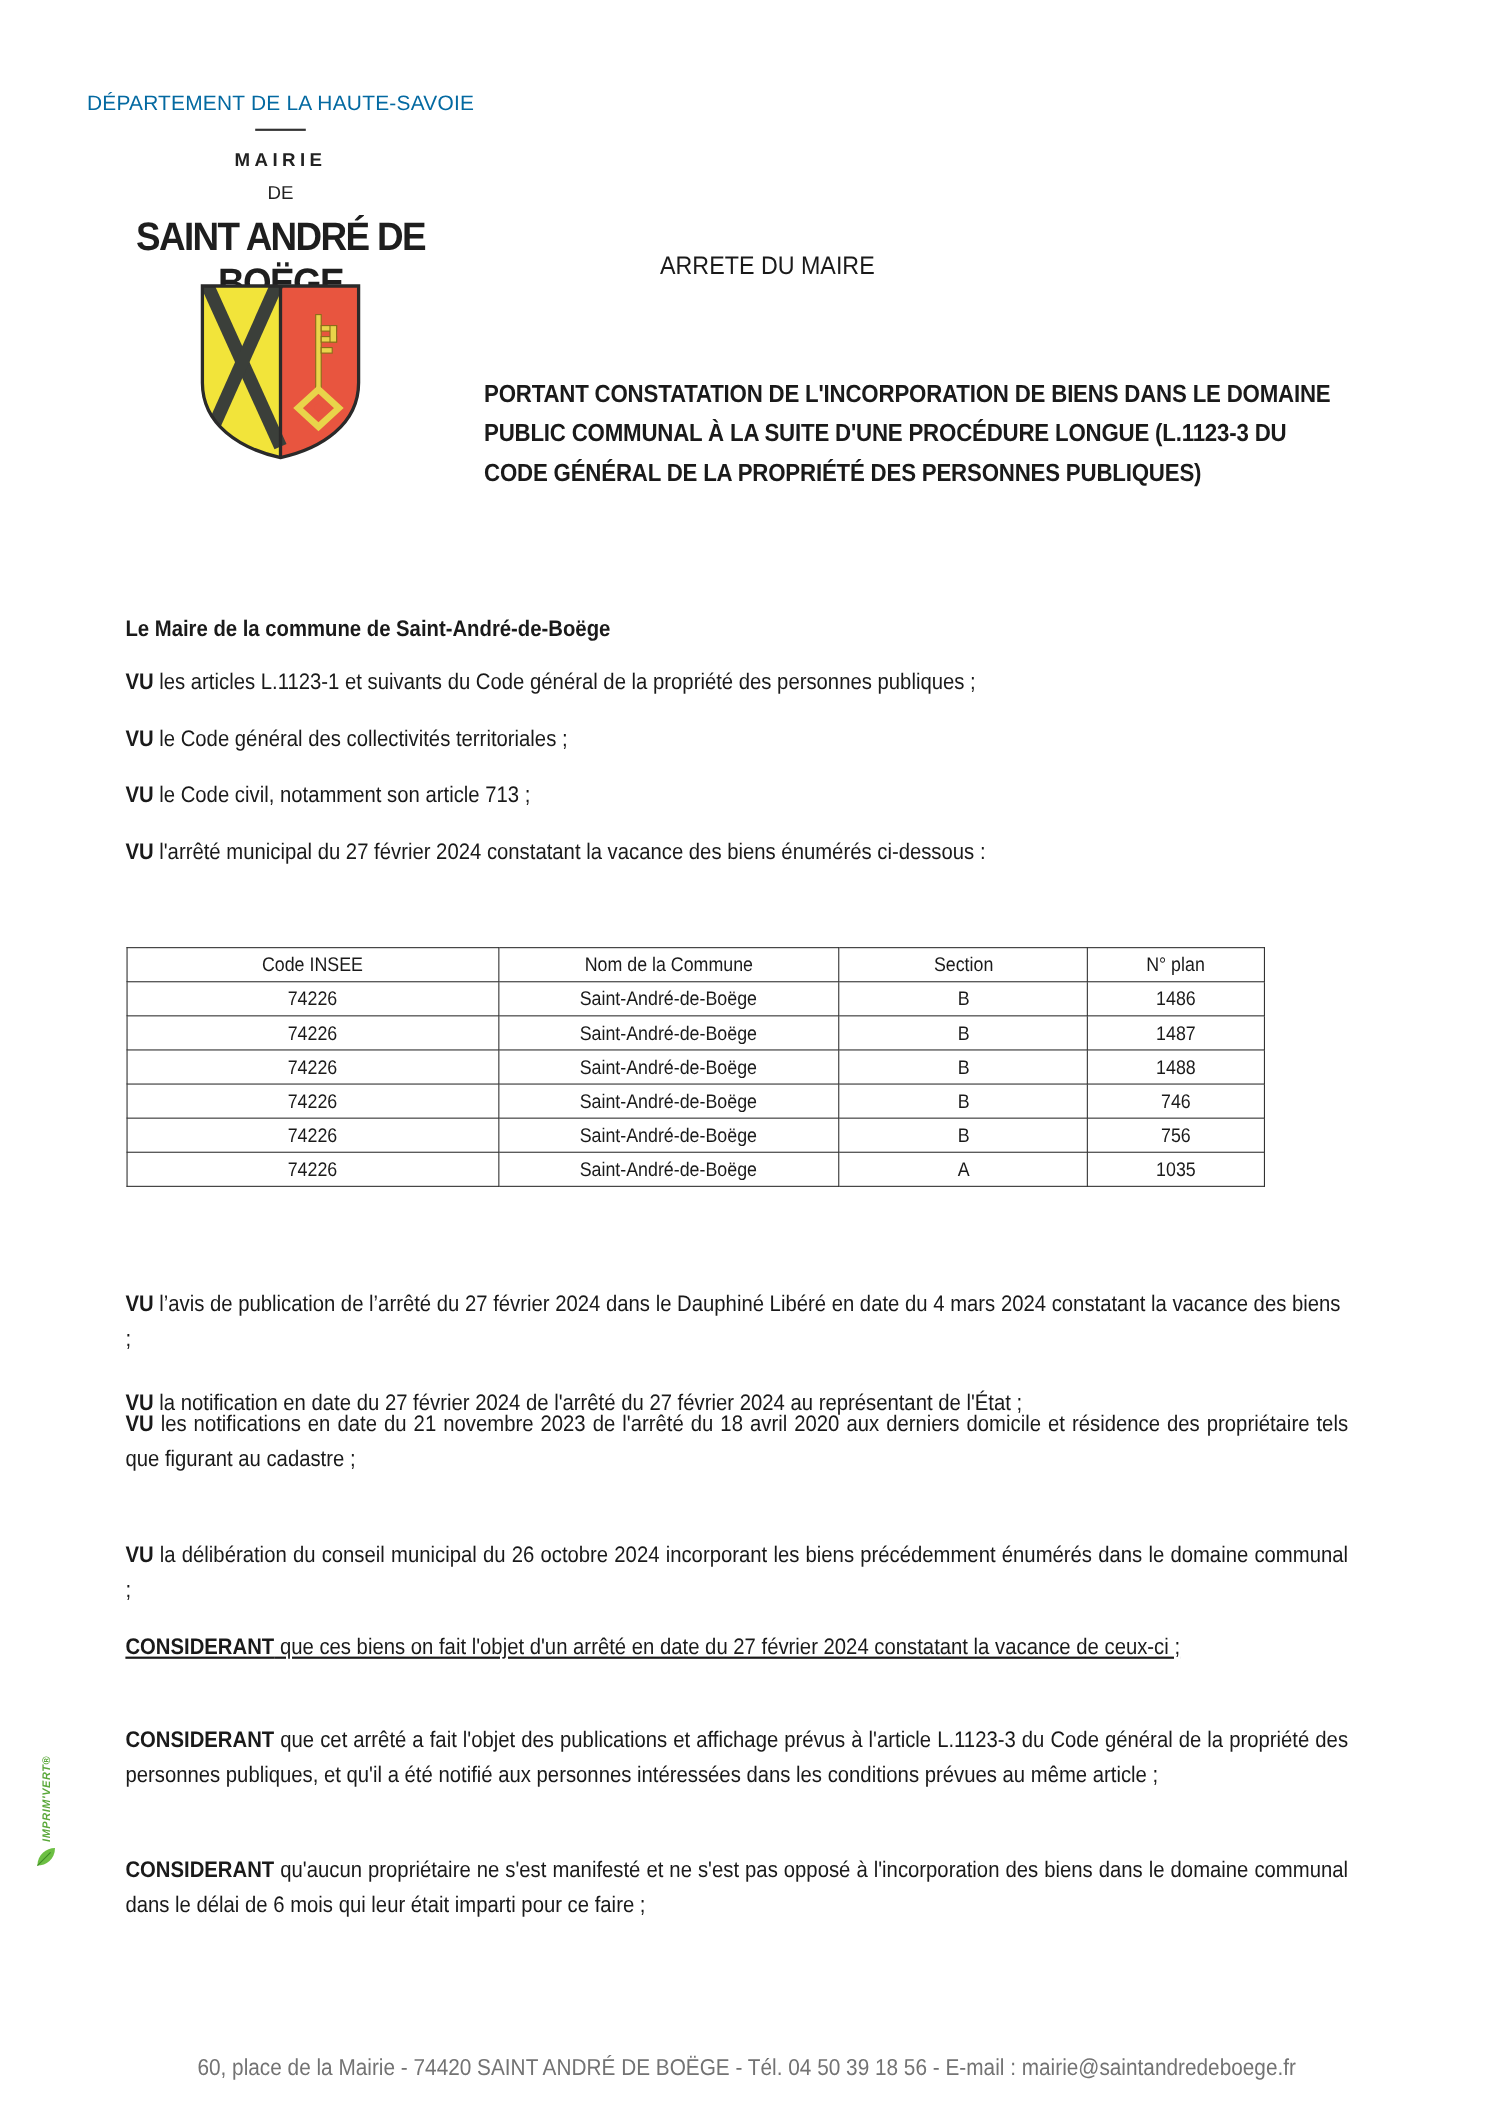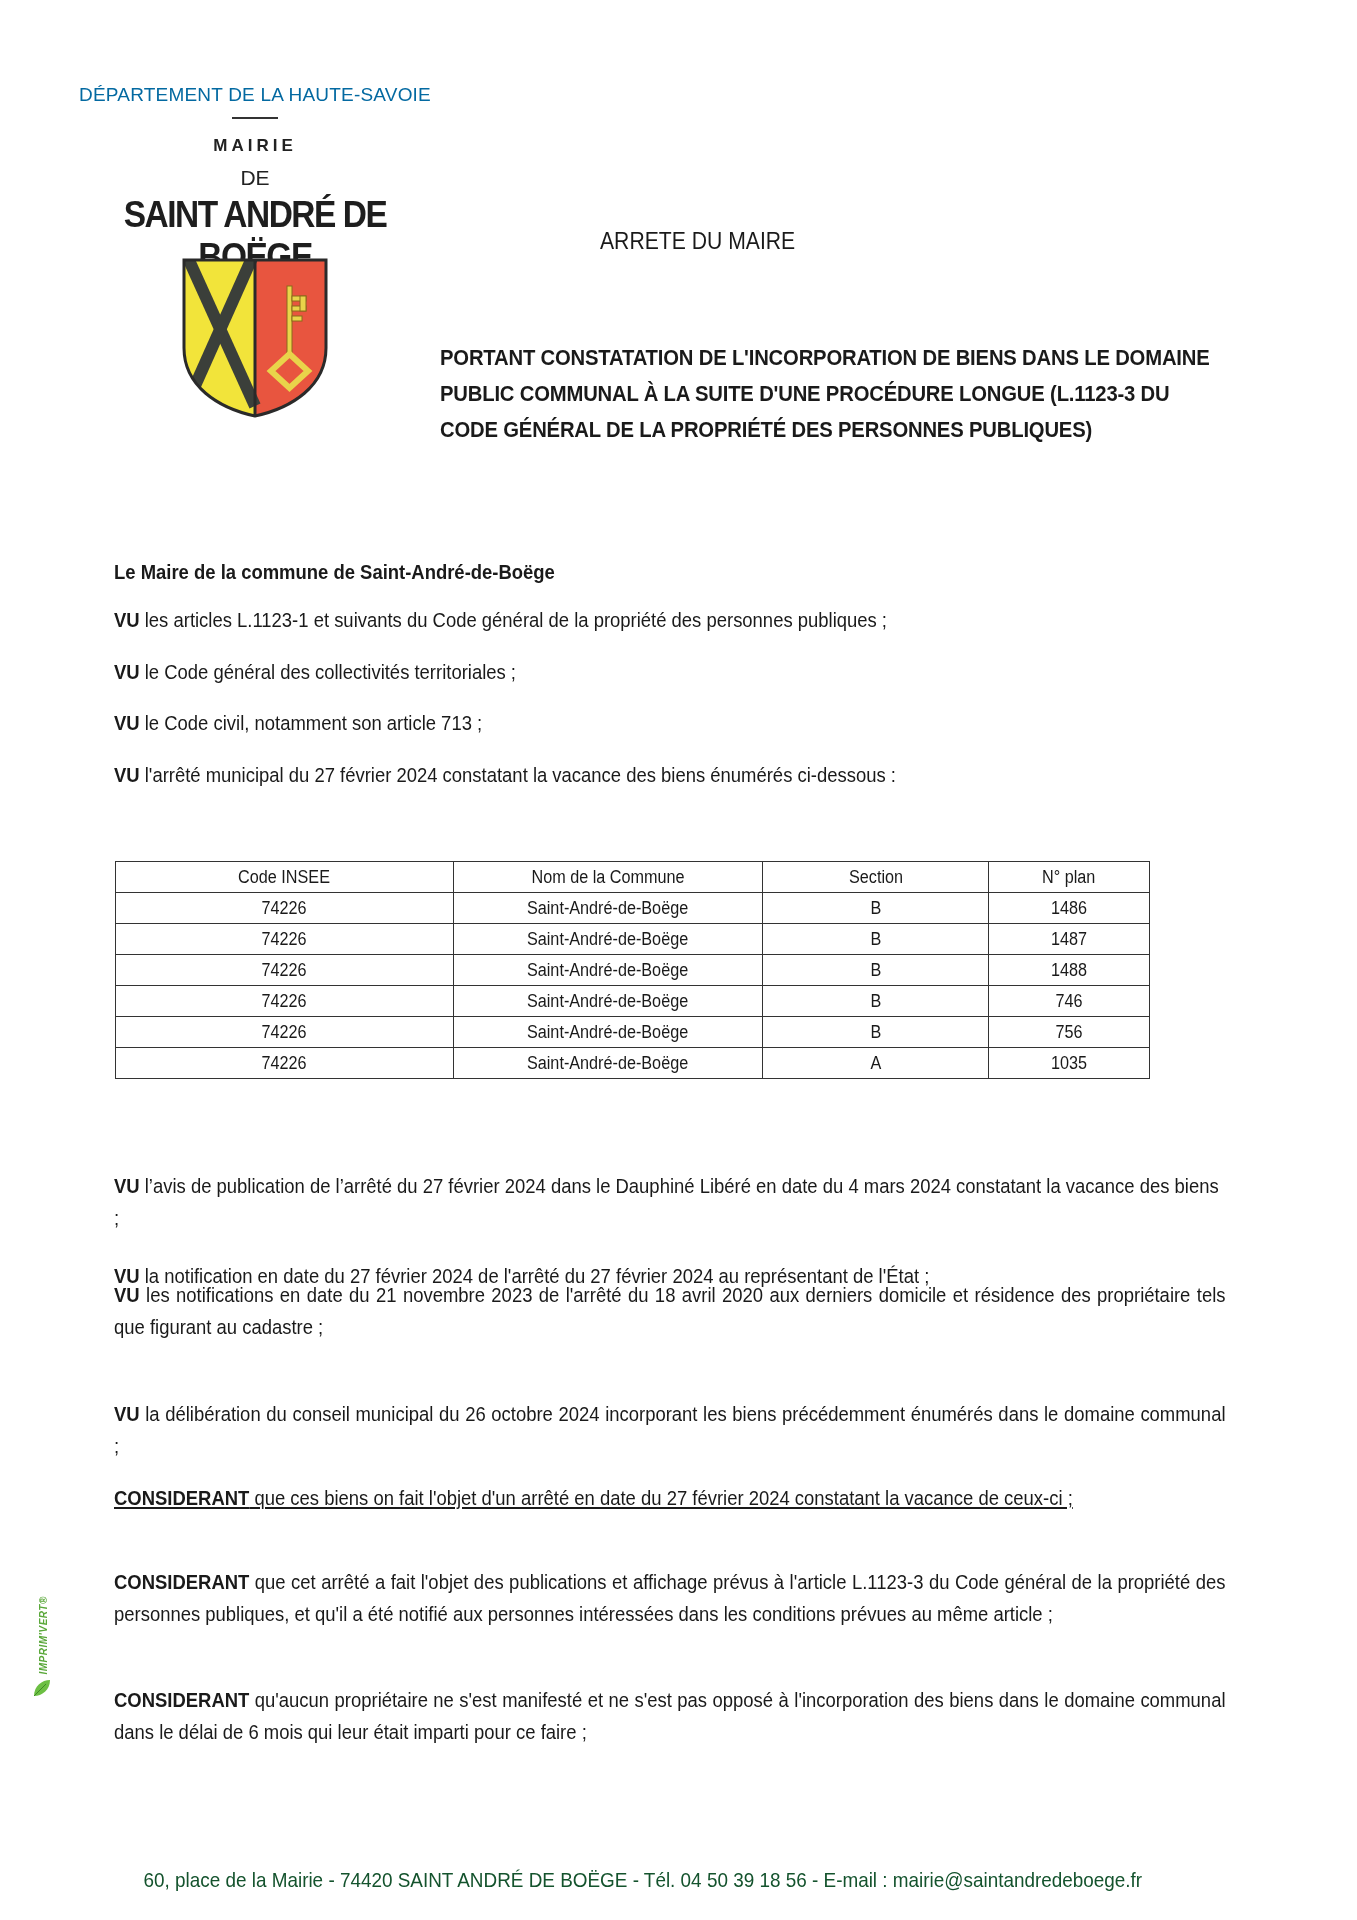--- a/index.html
+++ b/index.html
@@ -3,39 +3,39 @@
 <meta charset="utf-8">
 <style>
   html, body { margin: 0; padding: 0; background: #ffffff; }
   body { width: 1357px; height: 1920px; position: relative; overflow: hidden; font-family: "Liberation Sans", sans-serif; color: #1a1a1a; }
   .abs { position: absolute; }
 
   
   .dept { left: 70px; top: 84px; width: 370px; text-align: center; font-size: 19px; letter-spacing: 0.2px; color: #0369a1; }
   .dept-rule { left: 232px; top: 117px; width: 46px; height: 1.5px; background: #333; }
   .mairie { left: 70px; top: 136px; width: 370px; text-align: center; font-size: 17px; font-weight: bold; letter-spacing: 4px; color: #222; }
-  .de { left: 70px; top: 166px; width: 370px; text-align: center; font-size: 21px; color: #222; }
+  .de { left: 70px; top: 166px; width: 370px; text-align: center; font-size: 17px; color: #222; }
   .commune { left: 60px; top: 194px; width: 390px; text-align: center; font-size: 36px; font-weight: bold; letter-spacing: -1.6px; color: #1e1e1e; transform: scaleX(0.93); transform-origin: center; }
   .crest { left: 180px; top: 256px; width: 150px; height: 164px; }
 
   
   .arrete-title { left: 600px; top: 228px; font-size: 23px; color: #1a1a1a; font-family: "Liberation Sans", sans-serif; transform: scaleX(0.92); transform-origin: left; }
   .subject { left: 440px; top: 340px; width: 780px; font-size: 22.5px; line-height: 36px; font-weight: bold; color: #1a1a1a; letter-spacing: -0.2px; transform: scaleX(0.9); transform-origin: left; width: 860px; }
   .p { position: absolute; left: 114px; width: 1112px; font-size: 20.5px; line-height: 32px; color: #1a1a1a; }
   .p .inner { display: block; transform: scaleX(0.9); transform-origin: left; width: 1235px; }
   .p.justify .inner { text-align: justify; }
   .p b { font-weight: bold; }
 
   
   table.parcels { position: absolute; left: 115px; top: 861px; width: 1035px; border-collapse: collapse; font-size: 18px; color: #1a1a1a; }
   table.parcels th, table.parcels td { border: 1.5px solid #333; height: 30px; padding: 0; text-align: center; font-weight: normal; }
   table.parcels .cell-inner { display: inline-block; transform: scaleX(0.9); }
 
   
-  .footer { left: 88px; top: 1868px; width: 1210px; font-size: 21px; color: #14532d; }
+  .footer { left: 74px; top: 1868px; width: 1210px; text-align: center; font-size: 21px; color: #737373; }
   .footer span { display: inline-block; transform: scaleX(0.9); }
 
   
   .imprim { left: 30px; top: 1570px; width: 26px; height: 130px; }
   .imprim-text { position: absolute; left: -42px; top: 44px; width: 110px; transform: rotate(-90deg); font-size: 10px; font-weight: bold; color: #5aa83a; letter-spacing: 0.5px; font-style: italic; }
   .imprim-leaf { position: absolute; left: 2px; top: 108px; width: 20px; height: 20px; }
 </style>
 </head>
 <body>
 

